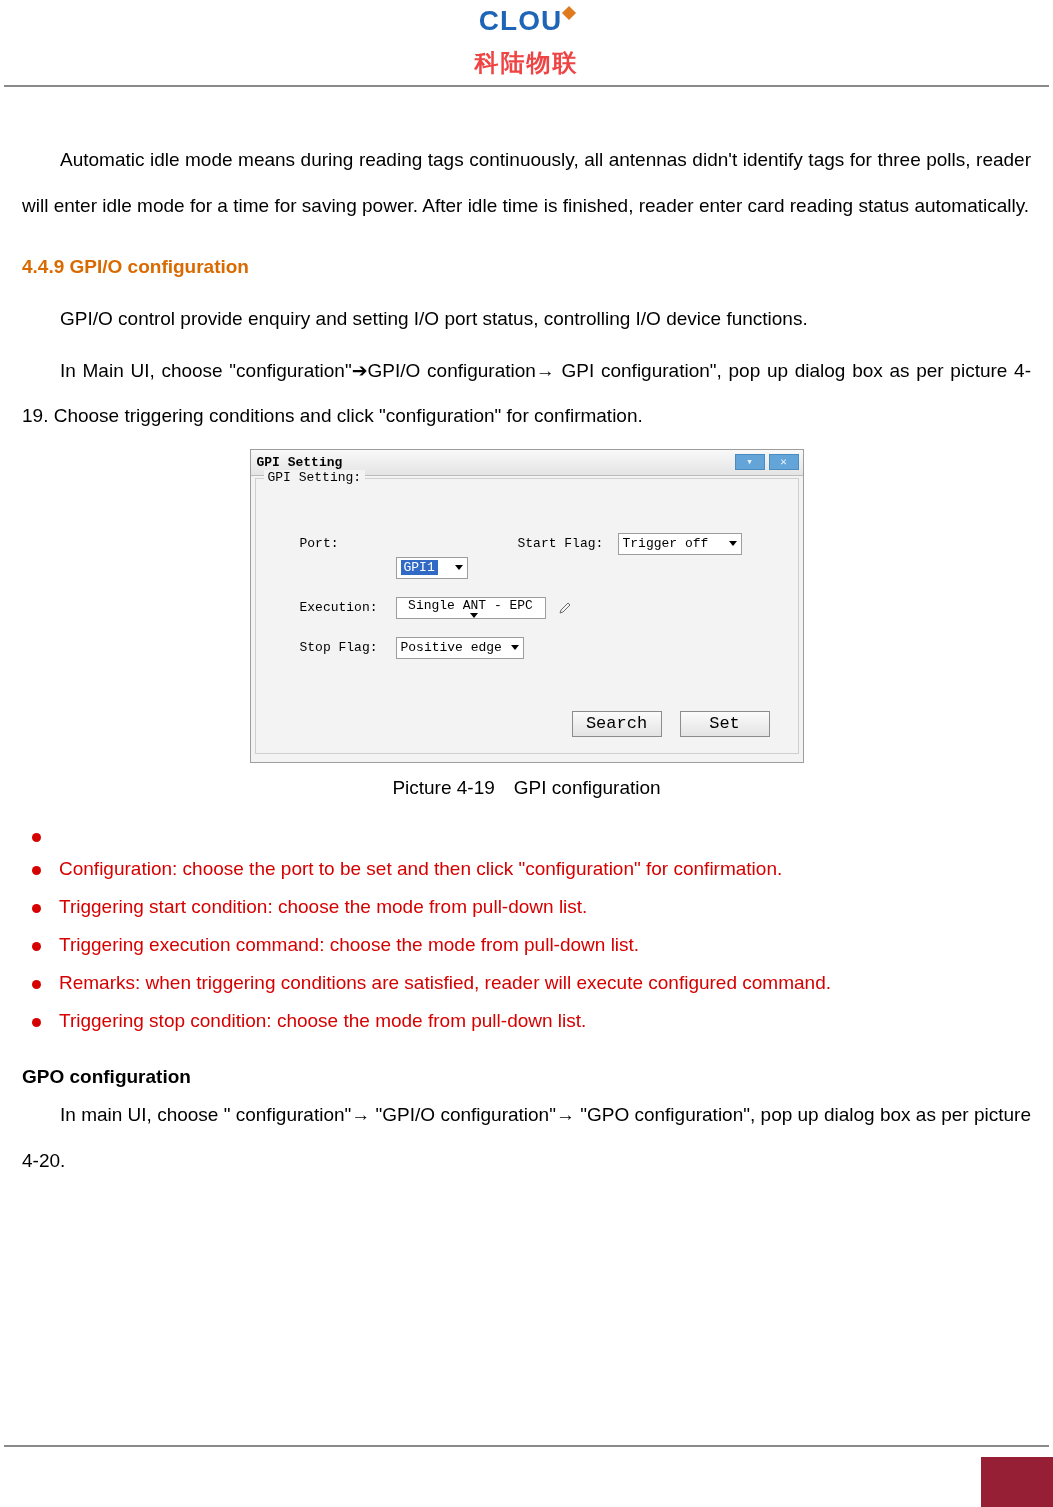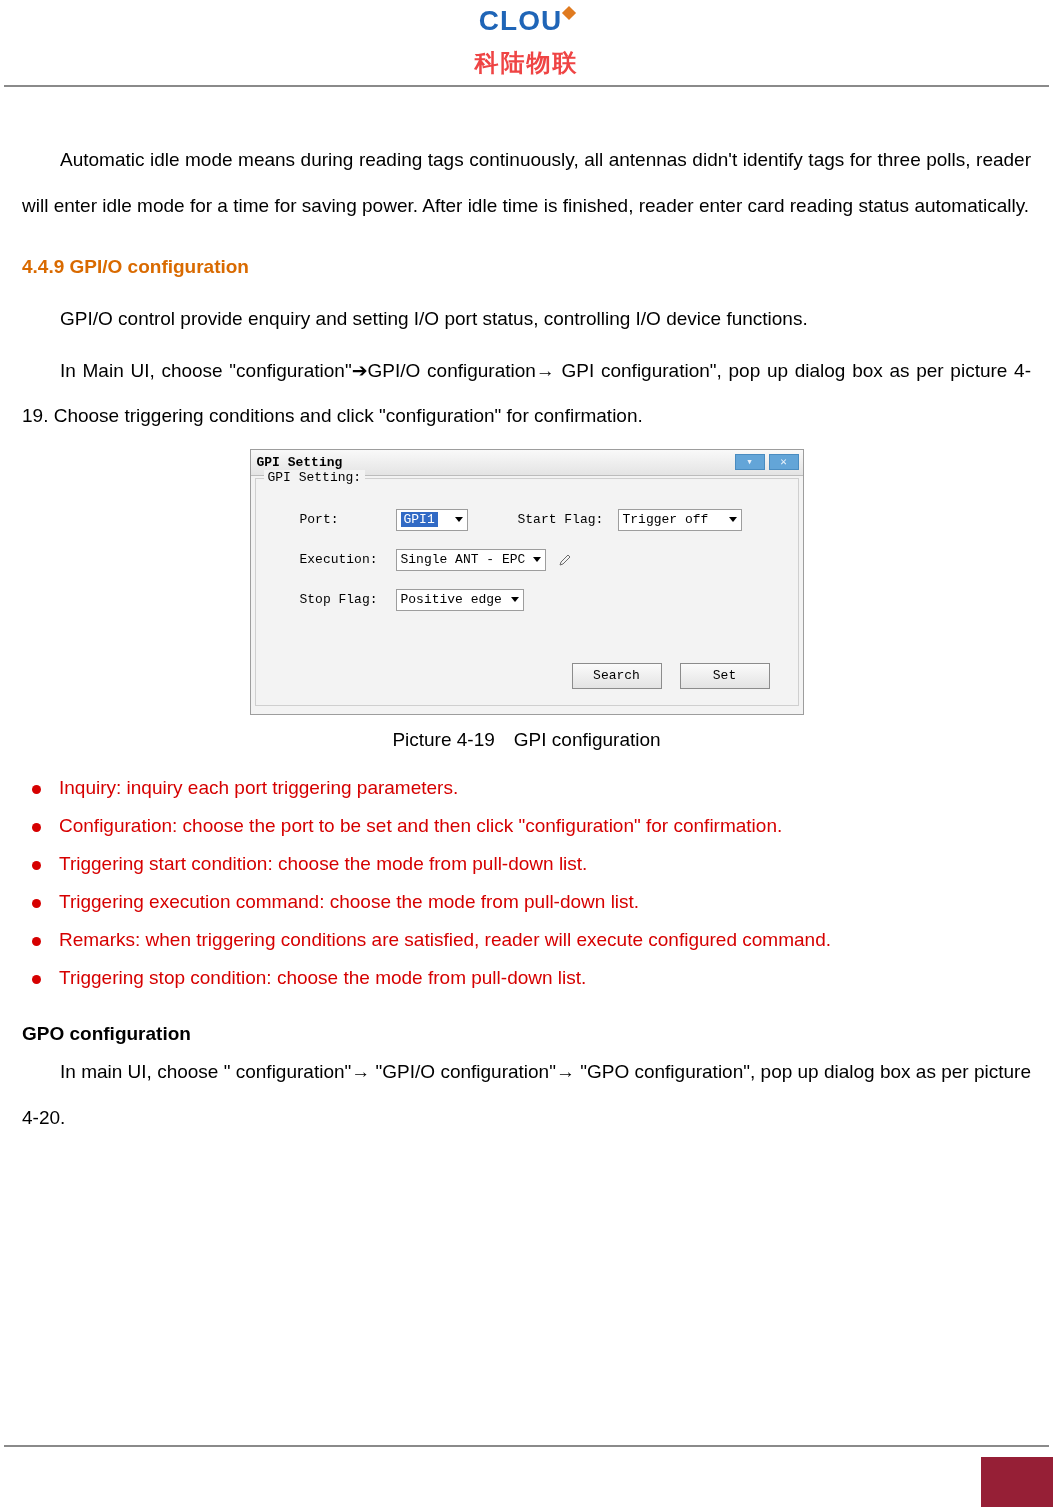--- a/index.html
+++ b/index.html
@@ -159,21 +159,21 @@
     display: flex;
     justify-content: flex-end;
     gap: 18px;
     padding: 34px 18px 2px 0;
   }
   .dlg-btn {
     width: 90px; height: 26px;
     background: linear-gradient(#fbfbfb,#e3e3e3);
     border: 1px solid #8c8c8c;
     font-family: "Simsun","Courier New",monospace;
-    font-size: 13px;
+    font-size: 17px;
     display: flex; align-items:center; justify-content:center;
   }
 
   .caption {
     text-align: center;
     font-size: 19px;
     margin: 14px 0 18px 0;
   }
 
   
@@ -247,34 +247,34 @@
         </div>
       </div>
 
       <div class="groupbox">
         <span class="group-legend">GPI Setting:</span>
 
         <div class="form-rows">
 
           <div class="frow">
             <span class="flabel">Port:</span>
-            <div class="combo" style="width:72px;">
+            <div class="combo" style="width:72px;margin-top:48px;">
               <span class="sel-hl">GPI1</span>
               <span class="caret"></span>
             </div>
             <span class="flabel2">Start Flag:</span>
             <div class="combo" style="width:124px;">
               <span>Trigger off</span>
               <span class="caret"></span>
             </div>
           </div>
 
           <div class="frow">
             <span class="flabel">Execution:</span>
-            <div class="combo" style="width:150px;">
+            <div class="combo" style="width:150px;flex-direction:column;">
               <span>Single ANT - EPC</span>
               <span class="caret"></span>
             </div>
             <span class="edit-glyph">
               <svg width="14" height="14" viewBox="0 0 14 14">
                   <path d="M2 12 L3 9 L10 2 L12 4 L5 11 L2 12 Z" fill="none" stroke="#6b6b6b" stroke-width="1"></path>
                 </svg>
             </span>
           </div>
 
@@ -299,21 +299,20 @@
 
       </div>
     </div>
   </div>
 
   <div class="caption">Picture 4-19 GPI configuration</div>
 
   <div class="red-list">
     <div class="red-item">
       <span class="red-dot"></span>
-      <span>Inquiry: inquiry each port triggering parameters.</span>
     </div>
     <div class="red-item">
       <span class="red-dot"></span>
       <span>Configuration: choose the port to be set and then click "configuration" for confirmation.</span>
     </div>
     <div class="red-item">
       <span class="red-dot"></span>
       <span>Triggering start condition: choose the mode from pull-down list.</span>
     </div>
     <div class="red-item">

